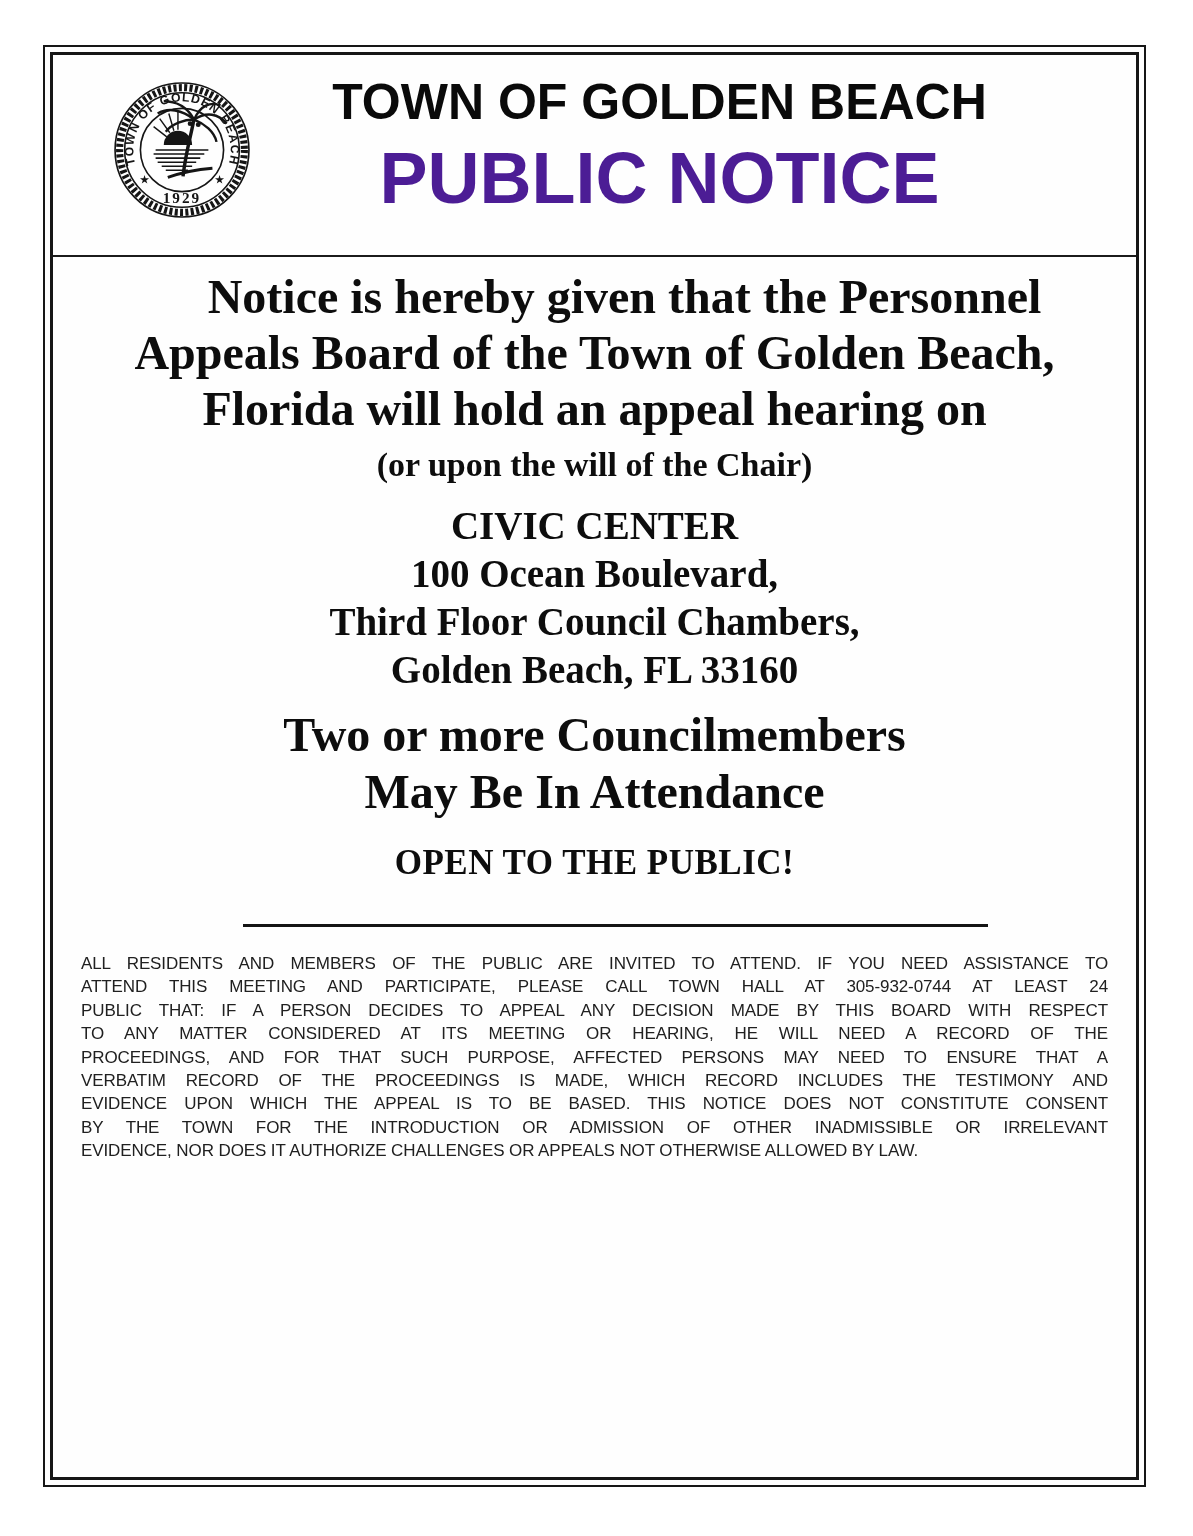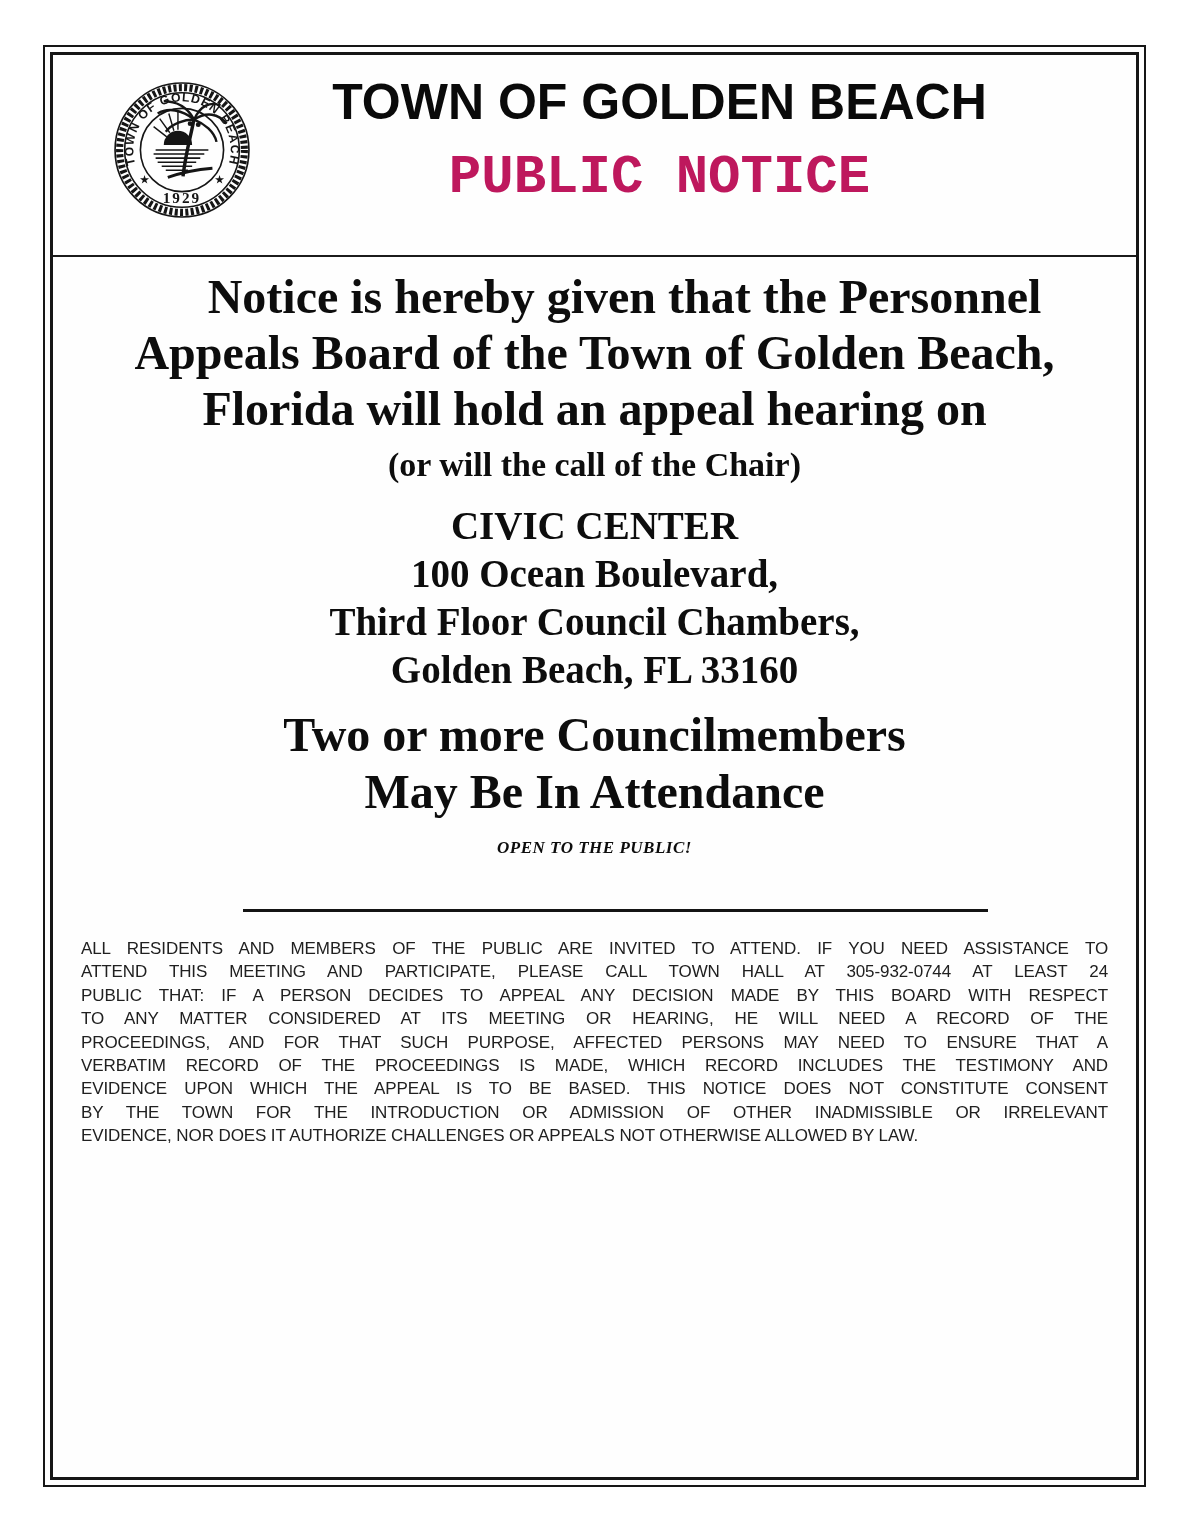--- a/index.html
+++ b/index.html
@@ -23,33 +23,33 @@
   }
   
   .header{position:relative;height:200px;}
   .seal{position:absolute;left:58px;top:24px;width:142px;height:142px;}
   .titles{padding:20px 20px 0 150px;text-align:center;}
   .org-title{
     font-family:"Liberation Sans", sans-serif;font-weight:700;
     font-size:50px;line-height:54px;letter-spacing:0px;color:#0a0a0a;
   }
   .notice-title{
-    font-family:Liberation Mono, monospace;font-weight:700;
-    font-size:54px;line-height:72px;margin-top:13px;color:#be185d;
+    font-family:Liberation Sans, sans-serif;font-weight:700;
+    font-size:72px;line-height:72px;margin-top:13px;color:#4c1d95;
   }
   .header-divider{height:2px;background:#1b1b1b;}
   
   .doc-body{text-align:center;font-weight:700;}
   .intro{margin-top:12px;font-size:48px;line-height:56px;}
   .intro-line.first{padding-left:60px;}
   .when{margin-top:36px;font-size:69px;line-height:77px;}
   .when-note{margin-top:7px;font-size:34px;line-height:42px;}
   .venue{margin-top:16px;font-size:39px;line-height:48px;}
   .attendance{margin-top:12px;font-size:48px;line-height:57px;}
-  .open-note{margin-top:11px;font-size:17px;line-height:34px;letter-spacing:0.5px;font-style:italic;}
+  .open-note{margin-top:26px;font-size:35px;line-height:34px;letter-spacing:0.5px;}
   .section-divider{
     margin-top:44px;margin-left:190px;width:745px;height:3px;background:#141414;
   }
   
   .legal{
     margin:25px 28px 0 28px;
     font-family:"Liberation Sans", sans-serif;
     font-size:17px;line-height:23.4px;color:#202020;
     font-weight:400;letter-spacing:-0.1px;
   }
@@ -115,21 +115,21 @@
       <div class="header-divider"></div>
 
       <div class="doc-body">
 
         <div class="intro">
           <div class="intro-line first">Notice is hereby given that the Personnel</div>
           <div class="intro-line">Appeals Board of the Town of Golden Beach,</div>
           <div class="intro-line">Florida will hold an appeal hearing on</div>
         </div>
 
-        <div class="when-note">(or will the call of the Chair)</div>
+        <div class="when-note">(or upon the will of the Chair)</div>
 
         <div class="venue">
           <div>CIVIC CENTER</div>
           <div>100 Ocean Boulevard,</div>
           <div>Third Floor Council Chambers,</div>
           <div>Golden Beach, FL 33160</div>
         </div>
 
         <div class="attendance">
           <div>Two or more Councilmembers</div>

